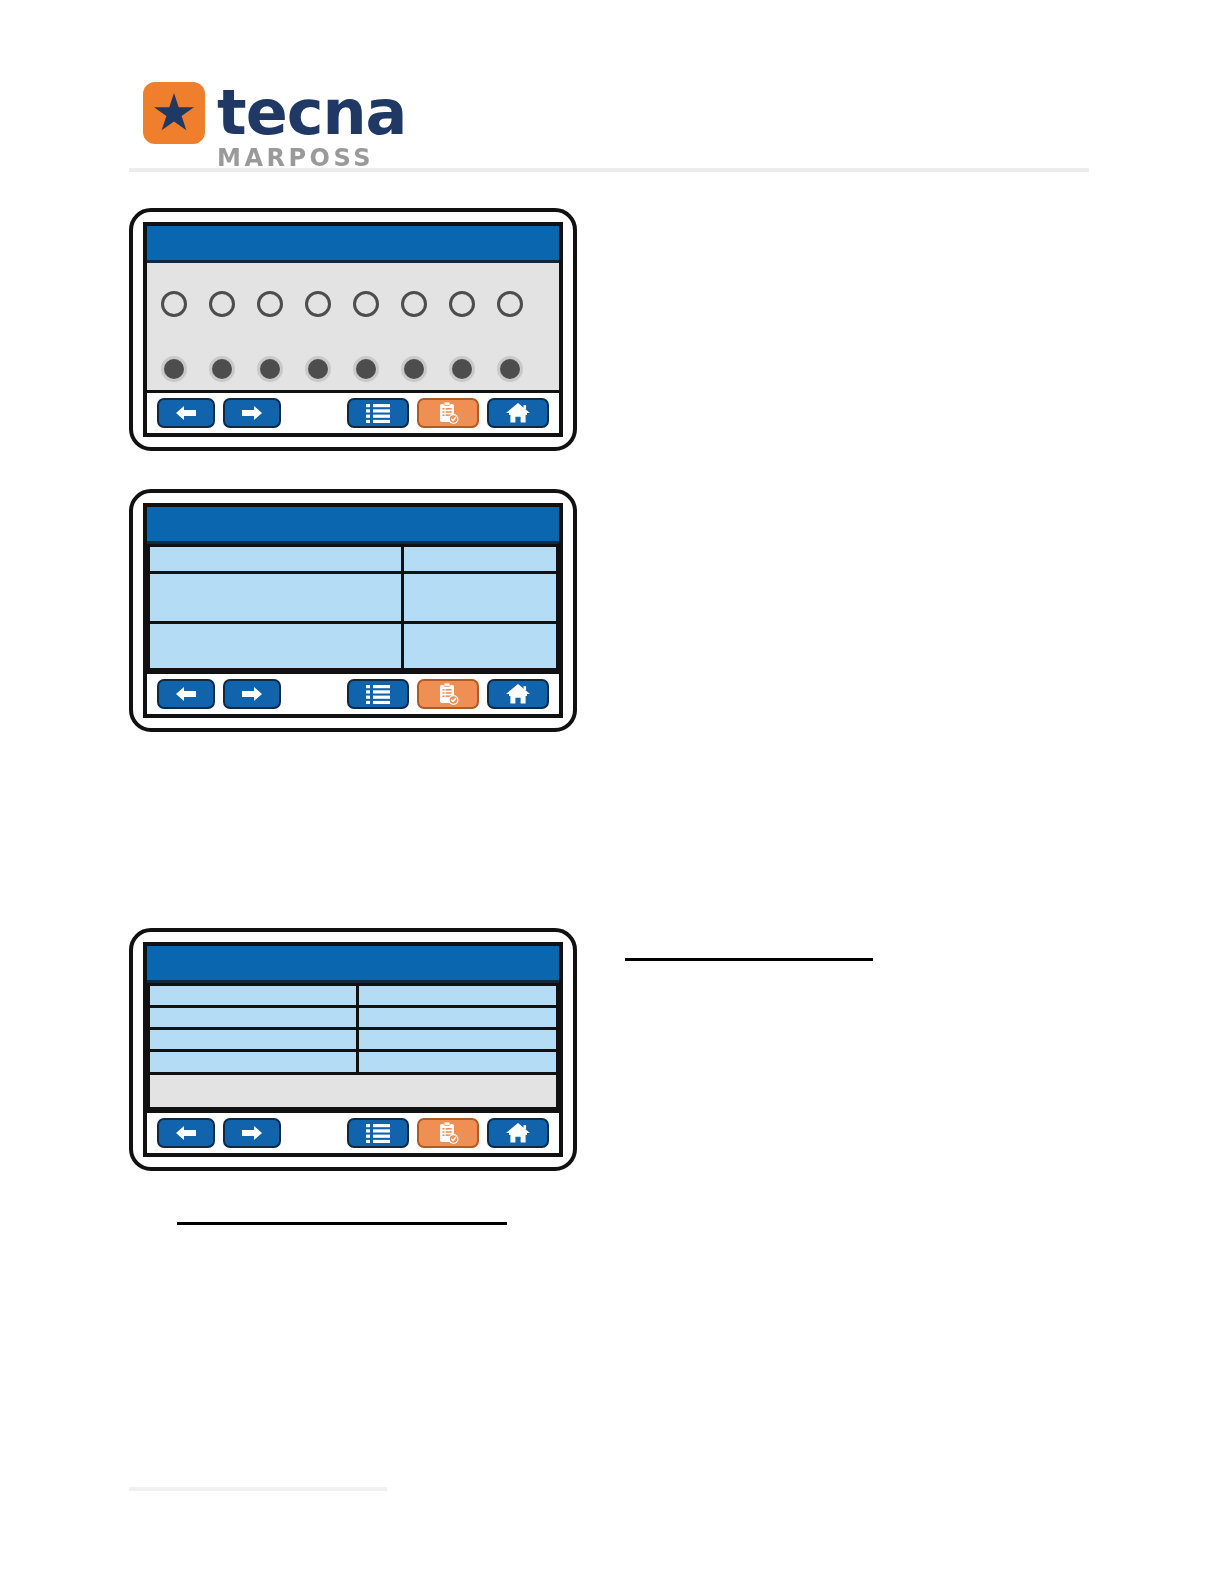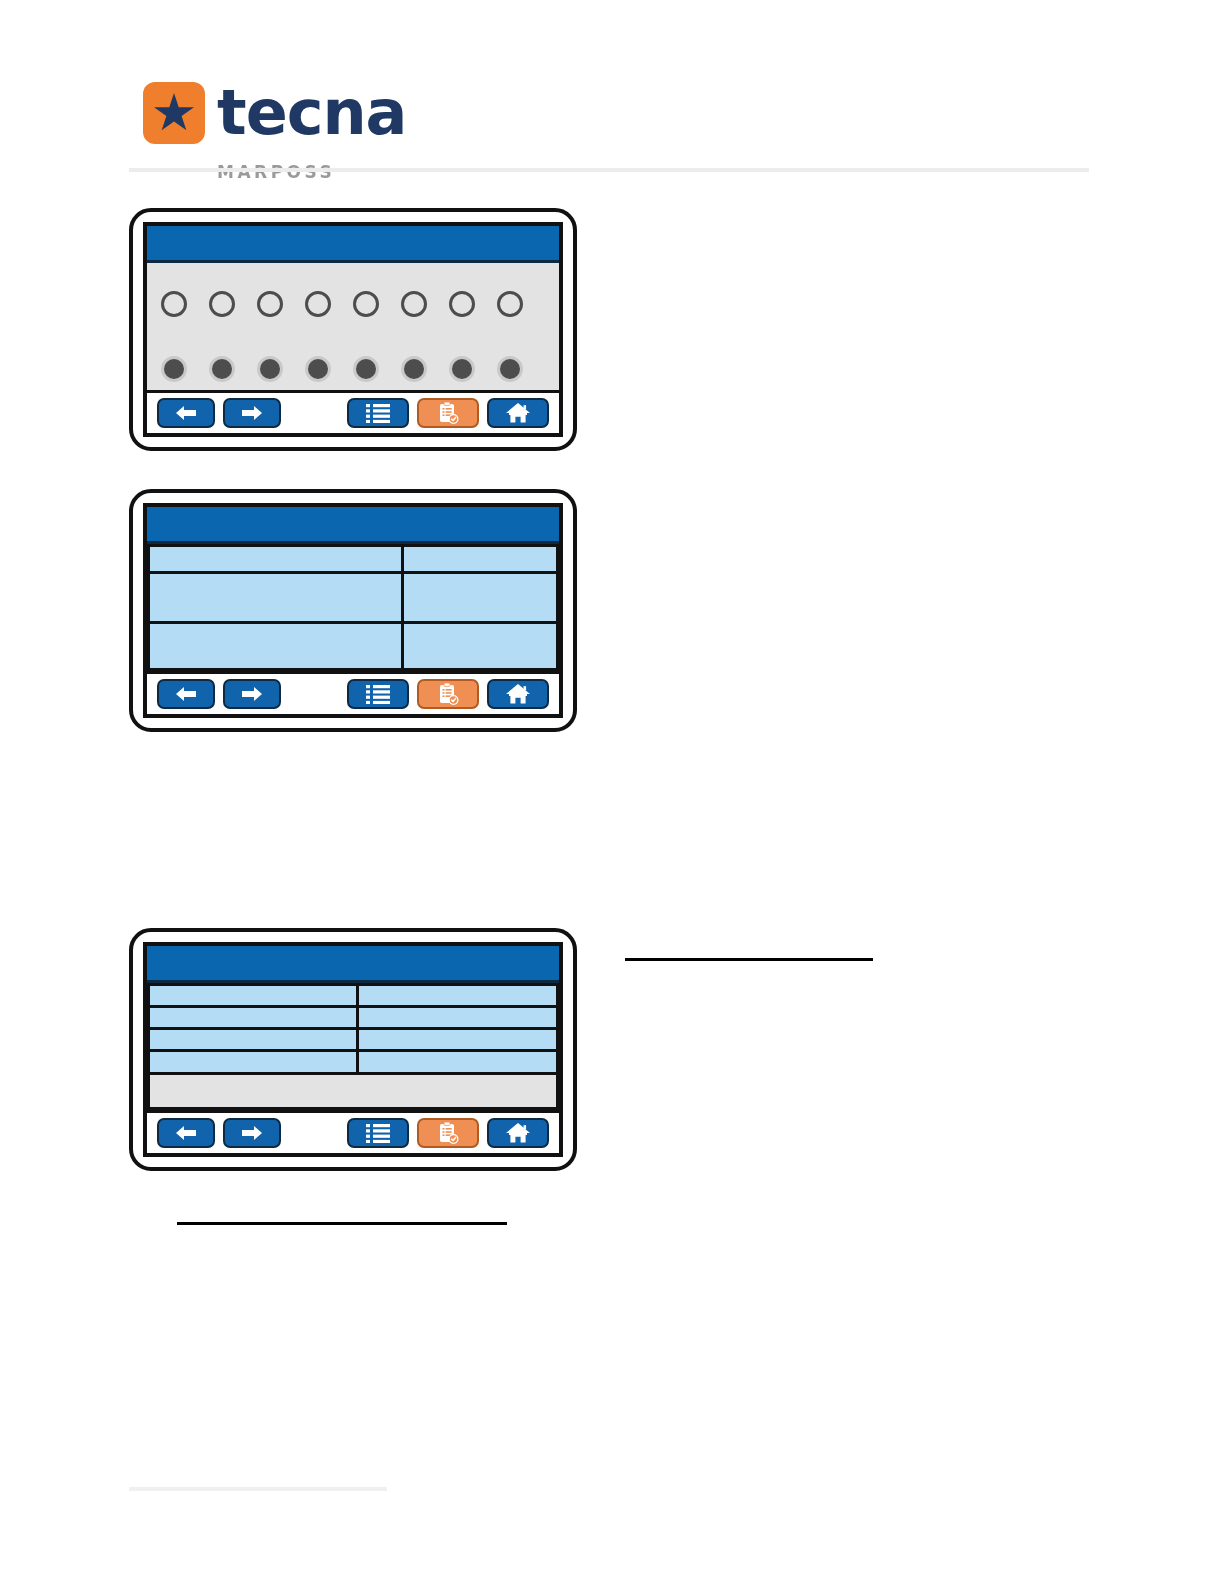--- a/index.html
+++ b/index.html
@@ -54,25 +54,25 @@
     line-height: 1;
   }
   .logo-tecna {
     font-size: 62px;
     font-weight: bold;
     color: #1f3864;
     letter-spacing: -1px;
     font-family: "DejaVu Sans", sans-serif;
   }
   .logo-marposs {
-    font-size: 17px;
+    font-size: 24px;
     font-weight: bold;
     color: #9a9a9a;
     letter-spacing: 3.5px;
-    margin-top: 20px;
+    margin-top: 2px;
     font-family: "DejaVu Sans", sans-serif;
   }
   .header-rule {
     position: absolute;
     left: 129px;
     top: 168px;
     width: 960px;
     height: 4px;
     background: #ececec;
   }

